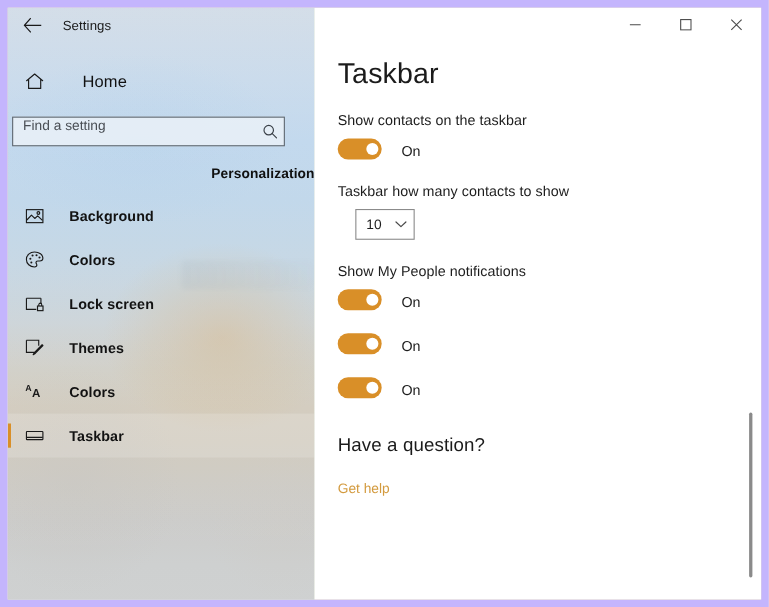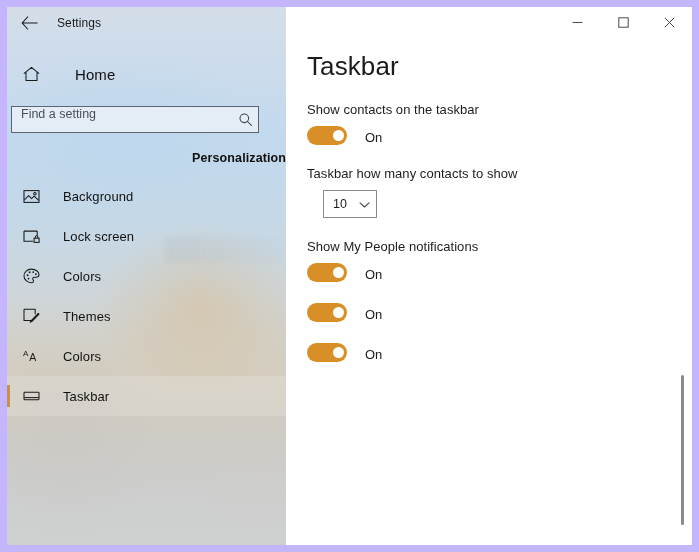--- a/index.html
+++ b/index.html
@@ -183,20 +183,21 @@
     position: relative;
     margin-top: 11px;
   }
   .nav-item {
     position: relative;
     display: flex;
     align-items: center;
     height: 40px;
     padding-left: 16px;
     cursor: pointer;
+    font-weight: bold;
   }
   .nav-item .nav-icon {
     width: 22px;
     min-width: 22px;
     display: flex;
     align-items: center;
     justify-content: flex-start;
   }
   .nav-item .nav-label {
     font-size: 13px;
@@ -411,50 +412,50 @@
 
       <div class="nav-item">
         <span class="nav-icon">
           <svg width="17" height="15" viewBox="0 0 17 15">
             <rect x="1" y="1.6" width="15" height="11.8" fill="none" stroke="#1a1a1a" stroke-width="1.05"></rect>
             <path d="M1.4 11 L5.6 6.6 L8.6 9.6 L11.2 7.2 L15.6 11.4" fill="none" stroke="#1a1a1a" stroke-width="1.05" stroke-linejoin="round"></path>
             <circle cx="11.9" cy="4.7" r="1.25" fill="none" stroke="#1a1a1a" stroke-width="1.05"></circle>
           </svg>
         </span>
         <span class="nav-label">Background</span>
-      </div>
-
-      <div class="nav-item">
-        <span class="nav-icon">
-          <svg width="17" height="15" viewBox="0 0 17 15">
-            <path d="M1 2.1 L14.2 2.1 M1 2.1 L1 12.2 L10 12.2" fill="none" stroke="#1a1a1a" stroke-width="1.05" stroke-linejoin="miter"></path>
-            <path d="M14.2 2.1 L14.2 7.4" fill="none" stroke="#1a1a1a" stroke-width="1.05"></path>
-            <rect x="11.1" y="9.2" width="5" height="4.2" fill="none" stroke="#1a1a1a" stroke-width="1.05"></rect>
-            <path d="M12.3 9.1 L12.3 7.9 C12.3 7.1 12.9 6.6 13.6 6.6 C14.3 6.6 14.9 7.1 14.9 7.9 L14.9 9.1" fill="none" stroke="#1a1a1a" stroke-width="1"></path>
-          </svg>
-        </span>
-        <span class="nav-label">Lock screen</span>
       </div>
 
       <div class="nav-item">
         <span class="nav-icon">
           <svg width="17" height="16" viewBox="0 0 17 16">
             <path d="M8.4 1.1 C4.2 1.1 1 4.1 1 7.9 C1 11.7 4.2 14.7 8.4 14.7 C9.8 14.7 10.5 13.9 10.5 13 C10.5 12.1 9.7 11.5 9.7 10.7 C9.7 9.9 10.4 9.3 11.4 9.3 L13 9.3 C15 9.3 16 8.3 16 6.6 C16 3.6 12.6 1.1 8.4 1.1 Z" fill="none" stroke="#1a1a1a" stroke-width="1.05" stroke-linejoin="round"></path>
             <circle cx="4.6" cy="7.2" r="0.95" fill="#1a1a1a"></circle>
             <circle cx="6.6" cy="4.3" r="0.95" fill="#1a1a1a"></circle>
             <circle cx="10.2" cy="4.1" r="0.95" fill="#1a1a1a"></circle>
             <circle cx="12.9" cy="6.1" r="0.95" fill="#1a1a1a"></circle>
             <circle cx="5.5" cy="10.6" r="0.95" fill="#1a1a1a"></circle>
           </svg>
         </span>
         <span class="nav-label">Colors</span>
       </div>
 
       <div class="nav-item">
         <span class="nav-icon">
+          <svg width="17" height="15" viewBox="0 0 17 15">
+            <path d="M1 2.1 L14.2 2.1 M1 2.1 L1 12.2 L10 12.2" fill="none" stroke="#1a1a1a" stroke-width="1.05" stroke-linejoin="miter"></path>
+            <path d="M14.2 2.1 L14.2 7.4" fill="none" stroke="#1a1a1a" stroke-width="1.05"></path>
+            <rect x="11.1" y="9.2" width="5" height="4.2" fill="none" stroke="#1a1a1a" stroke-width="1.05"></rect>
+            <path d="M12.3 9.1 L12.3 7.9 C12.3 7.1 12.9 6.6 13.6 6.6 C14.3 6.6 14.9 7.1 14.9 7.9 L14.9 9.1" fill="none" stroke="#1a1a1a" stroke-width="1"></path>
+          </svg>
+        </span>
+        <span class="nav-label">Lock screen</span>
+      </div>
+
+      <div class="nav-item">
+        <span class="nav-icon">
           <svg width="17" height="16" viewBox="0 0 17 16">
             <path d="M1 1.3 L12.2 1.3 L12.2 6.3 M1 1.3 L1 12.4 L8.4 12.4" fill="none" stroke="#1a1a1a" stroke-width="1.05"></path>
             <path d="M8.2 12.6 L15.3 5.4 L16 6.1 L9 13.3 Z" fill="none" stroke="#1a1a1a" stroke-width="1.05" stroke-linejoin="round"></path>
             <path d="M8.2 12.6 L7.2 14.4 L9 13.3" fill="none" stroke="#1a1a1a" stroke-width="1.05" stroke-linejoin="round"></path>
           </svg>
         </span>
         <span class="nav-label">Themes</span>
       </div>
 
       <div class="nav-item">
@@ -549,20 +550,24 @@
 
       <div class="setting-block">
         <div class="toggle-row">
           <div class="toggle">
             <div class="knob"></div>
           </div>
           <span class="toggle-state">On</span>
         </div>
       </div>
 
+      <div id="help-section">
+        <h2 id="help-title">Have a question?</h2>
+        <a id="help-link">Get help</a>
+      </div>
 
     </div>
 
     <div id="scrollbar-track">
       <div id="scrollbar-thumb"></div>
     </div>
 
   </div>
 
 </div>

